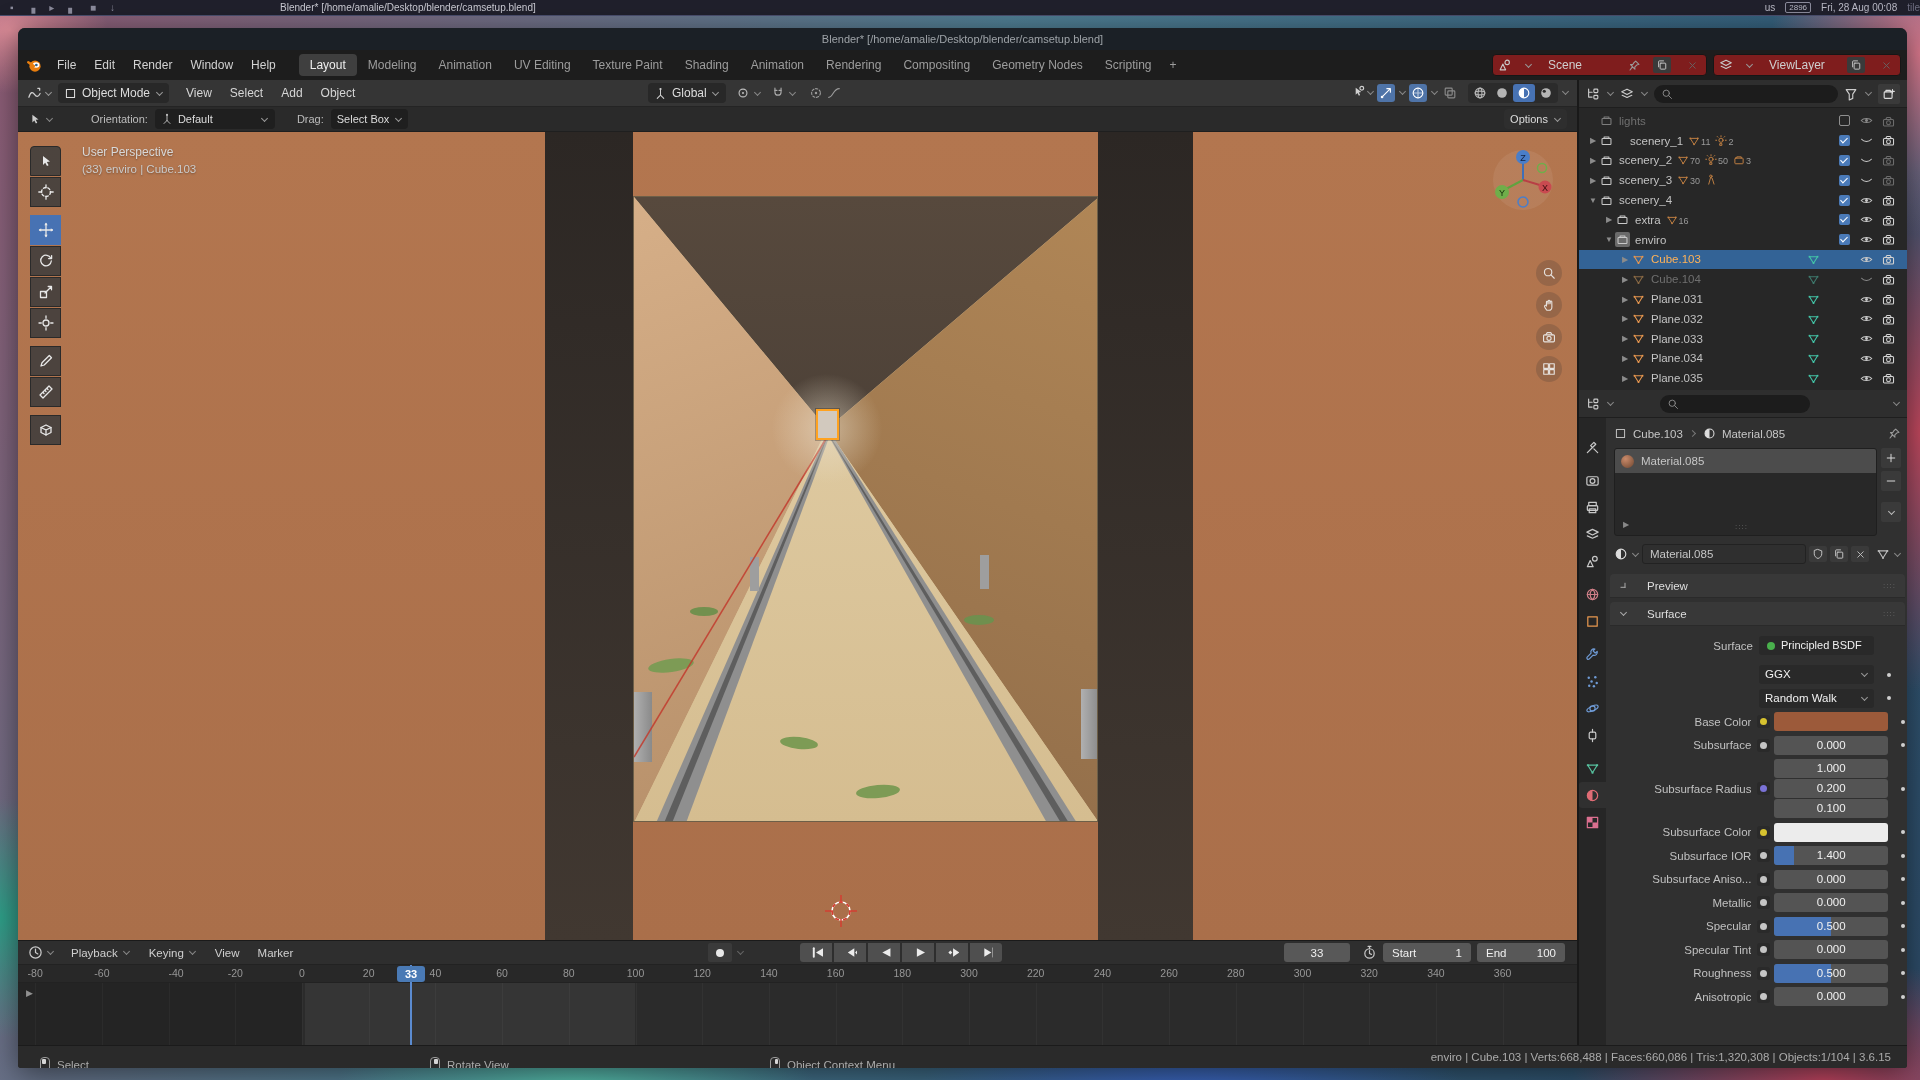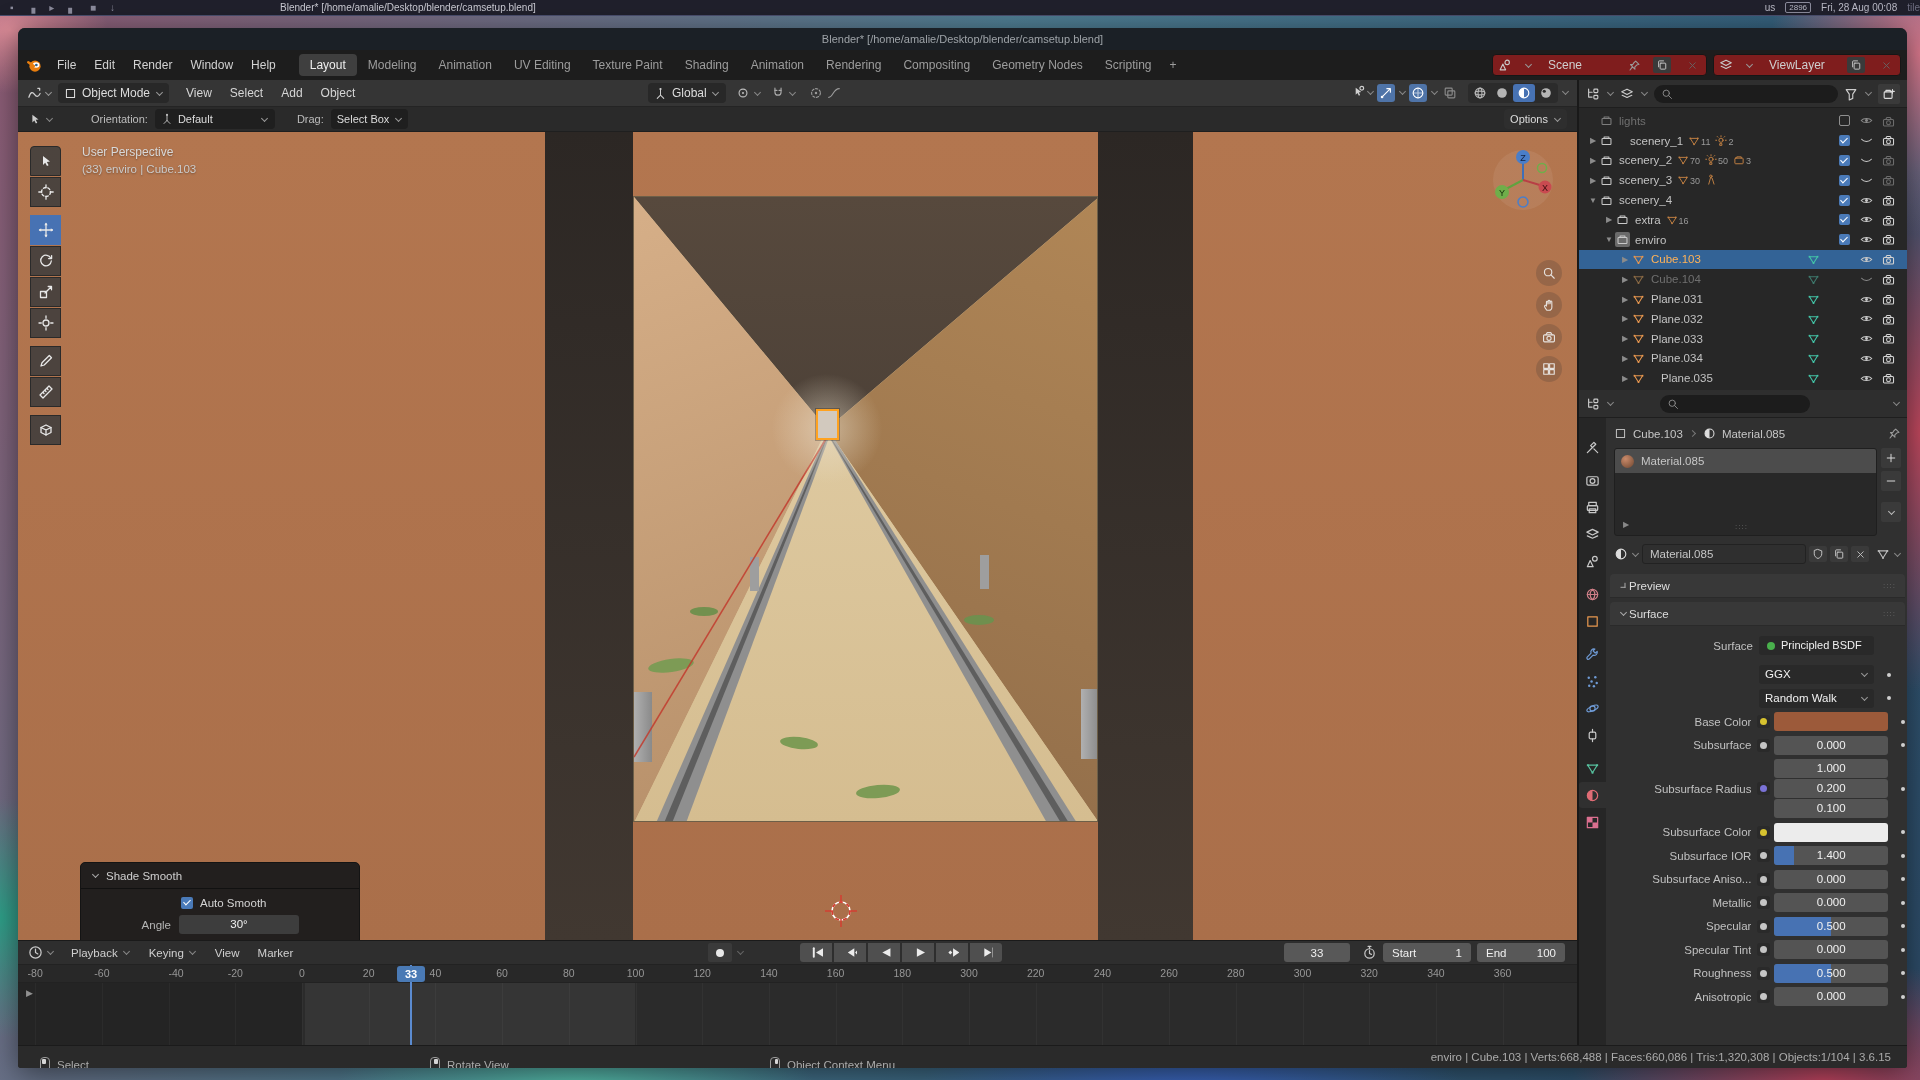--- a/index.html
+++ b/index.html
@@ -76,21 +76,21 @@
   .ptab.active{background:#303030;border-radius:3px 0 0 3px}
   #pcontent{position:absolute;left:27px;top:28px;width:303px;height:627px;color:#c6c6c6;font-size:11.5px}
   .fld{background:#545454;border-radius:3px;height:19px;position:relative;overflow:hidden;color:#f1f1f1;text-align:center;line-height:19px;font-size:11.5px}
   .fld .fill{position:absolute;left:0;top:0;bottom:0;background:#4772b3}
   .fld span{position:relative}
   .sock{width:13px;height:13px;border-radius:3px;background:#2a2a2a;display:flex;align-items:center;justify-content:center;flex:none}
   .sock i{width:7px;height:7px;border-radius:50%;display:block}
   .deco{width:4px;height:4px;border-radius:50%;background:#cfcfcf}
   .prow{position:relative;display:flex;align-items:center;margin-bottom:4.5px}
   .plabel{width:143px;text-align:right;margin-right:6px;color:#c0c0c0;white-space:nowrap;overflow:hidden}
-  .panelhead{height:24px;background:#383838;border-radius:4px 4px 0 0;display:flex;align-items:center;gap:2px;padding:0 9px;color:#dedede;border-bottom:1px solid #2a2a2a}
+  .panelhead{height:24px;background:#383838;border-radius:4px 4px 0 0;display:flex;align-items:center;gap:20px;padding:0 9px;color:#dedede;border-bottom:1px solid #2a2a2a}
   .gripdots{margin-left:auto;color:#6a6a6a;font-size:8px;letter-spacing:1px}
   
   #timeline{left:0;top:912px;width:1559px;height:105px;background:#2b2b2b;border-top:1px solid #1a1a1a}
   #tl-head{height:24px;background:#2e2e2e;border-bottom:1px solid #222;display:flex;align-items:center;color:#cfcfcf;font-size:11.5px}
   #tl-ruler{position:absolute;left:0;top:24px;width:100%;height:18px;background:#282828;border-bottom:1px solid #222}
   .tick{position:absolute;top:2px;transform:translateX(-50%);color:#969696;font-size:10.5px}
   .tickline{position:absolute;top:42px;bottom:0;width:1px;background:rgba(255,255,255,.035)}
   #tl-chan{position:absolute;left:0;top:42px;width:100%;height:63px;background:#2b2b2b}
   .tbtn{height:19px;background:#4f4f4f;display:flex;align-items:center;justify-content:center;color:#e8e8e8}
   .pill{background:#585858;border-radius:3px;height:19px;display:flex;align-items:center;justify-content:center;color:#f0f0f0;font-size:11.5px}
@@ -511,34 +511,20 @@
 
     <svg class="abs" width="34" height="34" style="left:806px;top:762px" viewBox="0 0 34 34">
       <circle cx="17" cy="17" r="9" fill="none" stroke="#ffffff" stroke-width="1.6"></circle>
       <circle cx="17" cy="17" r="9" fill="none" stroke="#d63b30" stroke-width="1.6" stroke-dasharray="4 4"></circle>
       <line x1="17" y1="1" x2="17" y2="9" stroke="#d63b30" stroke-width="1.4"></line>
       <line x1="17" y1="25" x2="17" y2="33" stroke="#d63b30" stroke-width="1.4"></line>
       <line x1="1" y1="17" x2="9" y2="17" stroke="#d63b30" stroke-width="1.4"></line>
       <line x1="25" y1="17" x2="33" y2="17" stroke="#d63b30" stroke-width="1.4"></line>
     </svg>
 
-    <div id="op-panel" class="abs">
-      <div id="op-head">
-        <span class="chev" style="color:#aaa;transform:rotate(0deg)"></span>
-        <span>Shade Smooth</span>
-      </div>
-      <div style="display:flex;align-items:center;gap:7px;padding:8px 0 0 100px">
-        <span class="cb"></span>
-        <span>Auto Smooth</span>
-      </div>
-      <div style="display:flex;align-items:center;gap:8px;padding:6px 0 0 0">
-        <span style="width:90px;text-align:right;color:#b5b5b5">Angle</span>
-        <div class="fld" style="width:120px;background:#3d3d3d"><span>30°</span></div>
-      </div>
-    </div>
   </div>
 
   <div id="rightcol" class="abs">
 
     <div id="outliner" class="abs">
       <div id="outl-head">
         <span class="ic" id="outl-mode-ic" style="width:14px;height:14px;color:#ccc">
             <svg viewBox="0 0 16 16">
               <path d="M3 2.5v9h4M3 6h4"></path>
               <rect x="9" y="9.5" width="4.5" height="4" rx="1"></rect>
@@ -1078,21 +1064,21 @@
             <span style="display:inline-flex;padding:1px">
               <span class="ic" style="width:13px;height:13px;color:#e8974f">
                 <svg viewBox="0 0 16 16">
                   <path d="M8 12.5L3 4.5h10z"></path>
                   <rect x="2" y="3.5" width="2" height="2" fill="currentColor" stroke="none"></rect>
                   <rect x="12" y="3.5" width="2" height="2" fill="currentColor" stroke="none"></rect>
                   <rect x="7" y="11.5" width="2" height="2" fill="currentColor" stroke="none"></rect>
                 </svg>
               </span>
             </span>
-            <span style="margin-left:15px">Plane.035</span>
+            <span style="margin-left:5px">Plane.035</span>
             <span style="position:absolute;left:228px"><span class="ic" style="width:13px;height:13px;color:#43c5a8"><svg viewBox="0 0 16 16">
                   <path d="M8 12.5L3 4.5h10z"></path>
                   <rect x="2" y="3.5" width="2" height="2" fill="currentColor" stroke="none"></rect>
                   <rect x="12" y="3.5" width="2" height="2" fill="currentColor" stroke="none"></rect>
                   <rect x="7" y="11.5" width="2" height="2" fill="currentColor" stroke="none"></rect>
                 </svg></span></span>
             <span class="tglwrap" style="right:30px">
               <span class="ic" style="width:13px;height:13px;color:#c9c9c9">
                 <svg viewBox="0 0 16 16">
                   <path d="M1.5 8C4.2 4.6 11.8 4.6 14.5 8 11.8 11.4 4.2 11.4 1.5 8z"></path>

